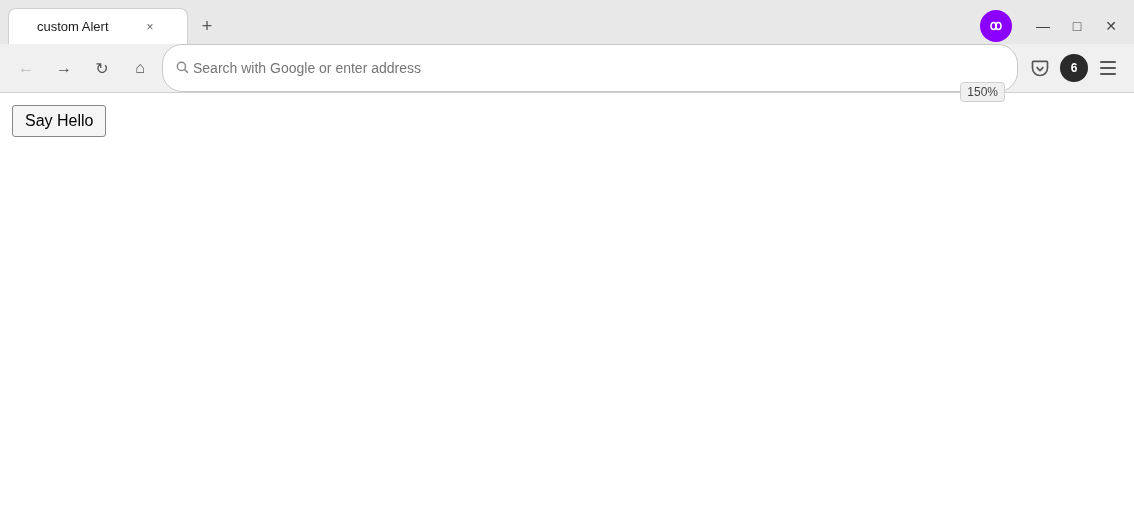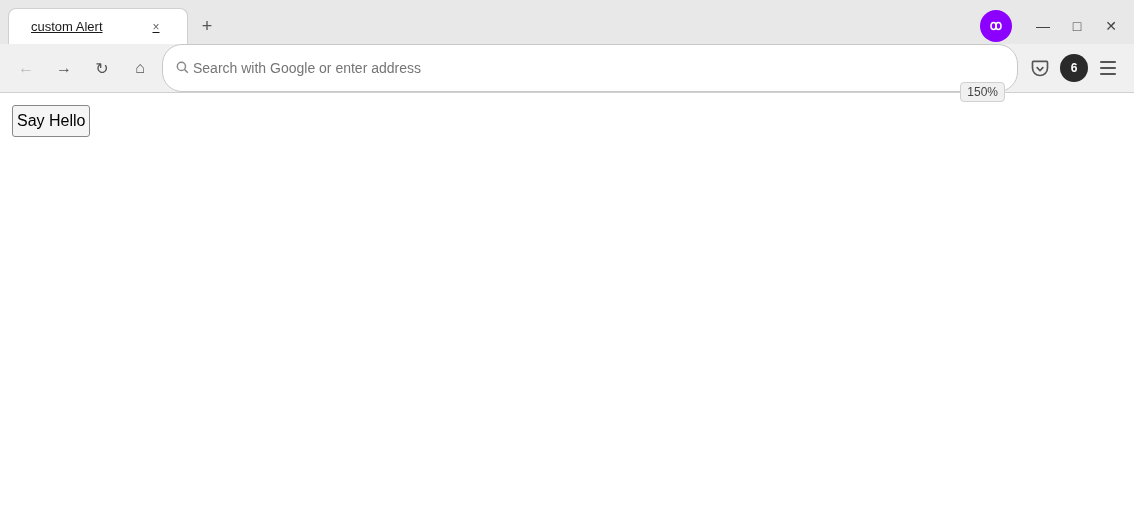--- a/index.html
+++ b/index.html
@@ -29,31 +29,30 @@
       padding: 8px 8px 0 8px;
       background: #e8e8e8;
       height: 44px;
     }
 
     .tab {
       display: flex;
       align-items: center;
       background: #ffffff;
       border-radius: 8px 8px 0 0;
-      padding: 6px 22px;
+      padding: 6px 28px;
       min-width: 180px;
       max-width: 240px;
       height: 36px;
       font-size: 13px;
       color: #1a1a1a;
       border: 1px solid #d0d0d0;
       border-bottom: none;
       position: relative;
       gap: 16px;
-      text-decoration: underline;
     }
 
     .tab-title {
       flex: 1;
       overflow: hidden;
       text-overflow: ellipsis;
       white-space: nowrap;
     }
 
     .tab-close {
@@ -233,21 +232,21 @@
 
     
     .page-content {
       background: #ffffff;
       padding: 12px;
       height: calc(529px - 44px - 48px);
     }
 
     .say-hello-btn {
       display: inline-block;
-      padding: 6px 4px;
+      padding: 6px 12px;
       border: 1px solid #888;
       border-radius: 3px;
       background: #f5f5f5;
       font-size: 16px;
       font-weight: normal;
       color: #000;
       cursor: pointer;
       font-family: -apple-system, BlinkMacSystemFont, 'Segoe UI', sans-serif;
     }
 

